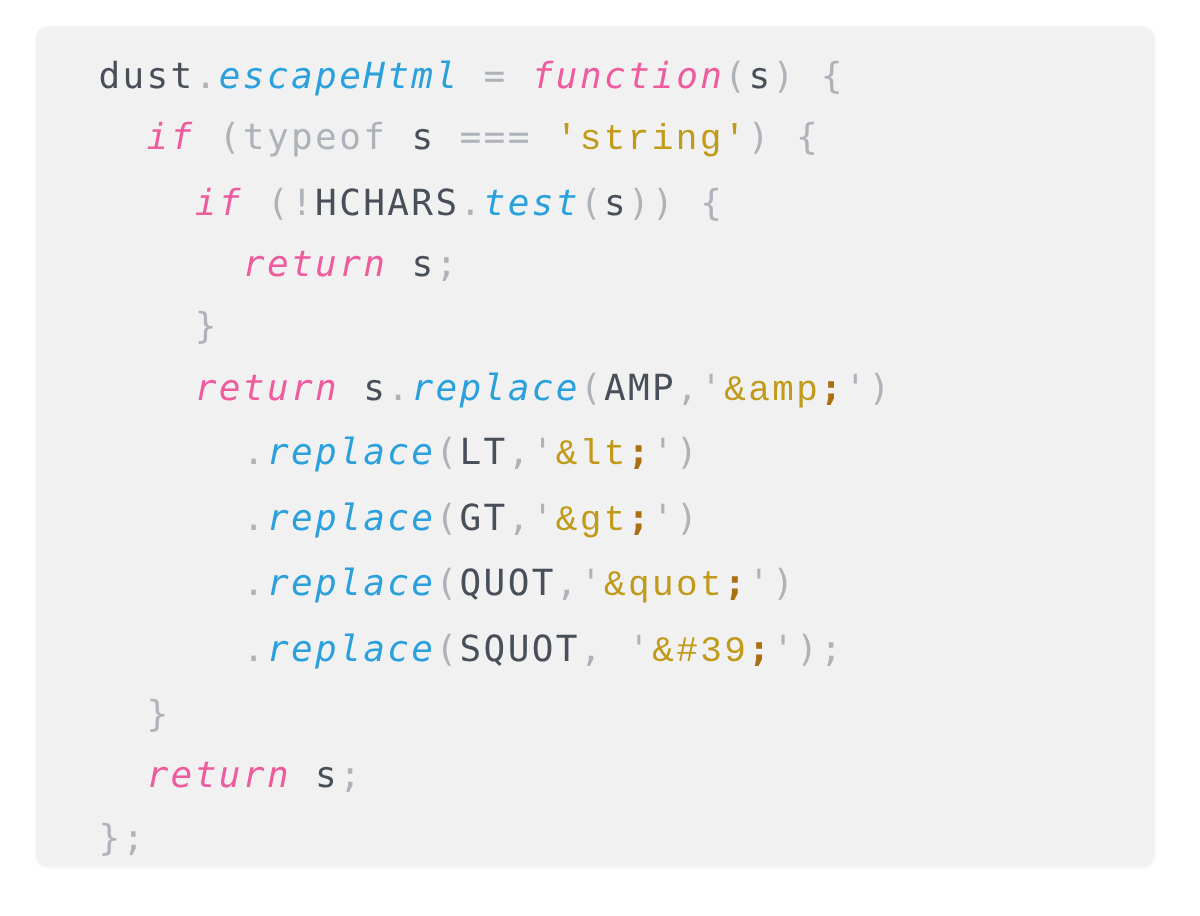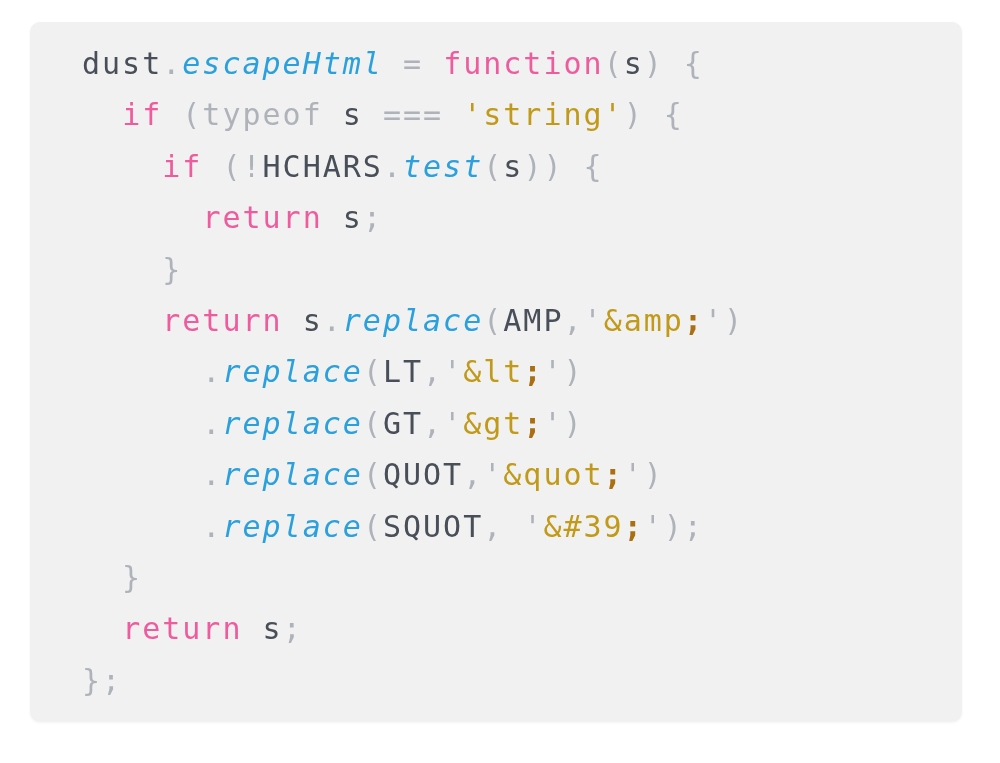--- a/index.html
+++ b/index.html
@@ -26,23 +26,23 @@
   }
   .code {
     font-size: 30px;
     line-height: 51.4px;
     letter-spacing: 2px;
     white-space: pre;
   }
   .code-line { display: block; }
   .tok-plain    { color: var(--plain, #494f58); text-align: right; }
   .tok-punct    { color: var(--punct, #aeb3ba); }
-  .tok-keyword  { color: var(--keyword, #ee5c9e); }
+  .tok-keyword  { color: var(--keyword, #ee5c9e); font-style: italic; }
   .tok-function { color: var(--function, #2aa0dc); font-style: italic; }
-  .tok-string   { color: var(--string, #c09a18); }
+  .tok-string   { color: var(--string, #c09a18); font-family: Liberation Mono, monospace; }
   .tok-entsemi  { color: var(--entity_semicolon, #aa6f10); font-weight: bold; }
 </style>
 </head>
 <body>
 
 <div class="code-card">
   <div class="code"><div class="code-line"><span class="tok-plain">dust</span><span class="tok-punct">.</span><span class="tok-function">escapeHtml</span><span class="tok-punct"> = </span><span class="tok-keyword">function</span><span class="tok-punct">(</span><span class="tok-plain">s</span><span class="tok-punct">) {</span></div><div class="code-line"><span class="tok-punct">  </span><span class="tok-keyword">if</span><span class="tok-punct"> (typeof </span><span class="tok-plain">s</span><span class="tok-punct"> === </span><span class="tok-string">'string'</span><span class="tok-punct">) {</span></div><div class="code-line"><span class="tok-punct">    </span><span class="tok-keyword">if</span><span class="tok-punct"> (!</span><span class="tok-plain">HCHARS</span><span class="tok-punct">.</span><span class="tok-function">test</span><span class="tok-punct">(</span><span class="tok-plain">s</span><span class="tok-punct">)) {</span></div><div class="code-line"><span class="tok-punct">      </span><span class="tok-keyword">return</span><span class="tok-punct"> </span><span class="tok-plain">s</span><span class="tok-punct">;</span></div><div class="code-line"><span class="tok-punct">    }</span></div><div class="code-line"><span class="tok-punct">    </span><span class="tok-keyword">return</span><span class="tok-punct"> </span><span class="tok-plain">s</span><span class="tok-punct">.</span><span class="tok-function">replace</span><span class="tok-punct">(</span><span class="tok-plain">AMP</span><span class="tok-punct">,</span><span class="tok-punct">'</span><span class="tok-string">&amp;amp</span><span class="tok-entsemi">;</span><span class="tok-punct">')</span></div><div class="code-line"><span class="tok-punct">      .</span><span class="tok-function">replace</span><span class="tok-punct">(</span><span class="tok-plain">LT</span><span class="tok-punct">,</span><span class="tok-punct">'</span><span class="tok-string">&amp;lt</span><span class="tok-entsemi">;</span><span class="tok-punct">')</span></div><div class="code-line"><span class="tok-punct">      .</span><span class="tok-function">replace</span><span class="tok-punct">(</span><span class="tok-plain">GT</span><span class="tok-punct">,</span><span class="tok-punct">'</span><span class="tok-string">&amp;gt</span><span class="tok-entsemi">;</span><span class="tok-punct">')</span></div><div class="code-line"><span class="tok-punct">      .</span><span class="tok-function">replace</span><span class="tok-punct">(</span><span class="tok-plain">QUOT</span><span class="tok-punct">,</span><span class="tok-punct">'</span><span class="tok-string">&amp;quot</span><span class="tok-entsemi">;</span><span class="tok-punct">')</span></div><div class="code-line"><span class="tok-punct">      .</span><span class="tok-function">replace</span><span class="tok-punct">(</span><span class="tok-plain">SQUOT</span><span class="tok-punct">, </span><span class="tok-punct">'</span><span class="tok-string">&amp;#39</span><span class="tok-entsemi">;</span><span class="tok-punct">');</span></div><div class="code-line"><span class="tok-punct">  }</span></div><div class="code-line"><span class="tok-punct">  </span><span class="tok-keyword">return</span><span class="tok-punct"> </span><span class="tok-plain">s</span><span class="tok-punct">;</span></div><div class="code-line"><span class="tok-punct">};</span></div></div>
 </div>
 
 </body></html>

